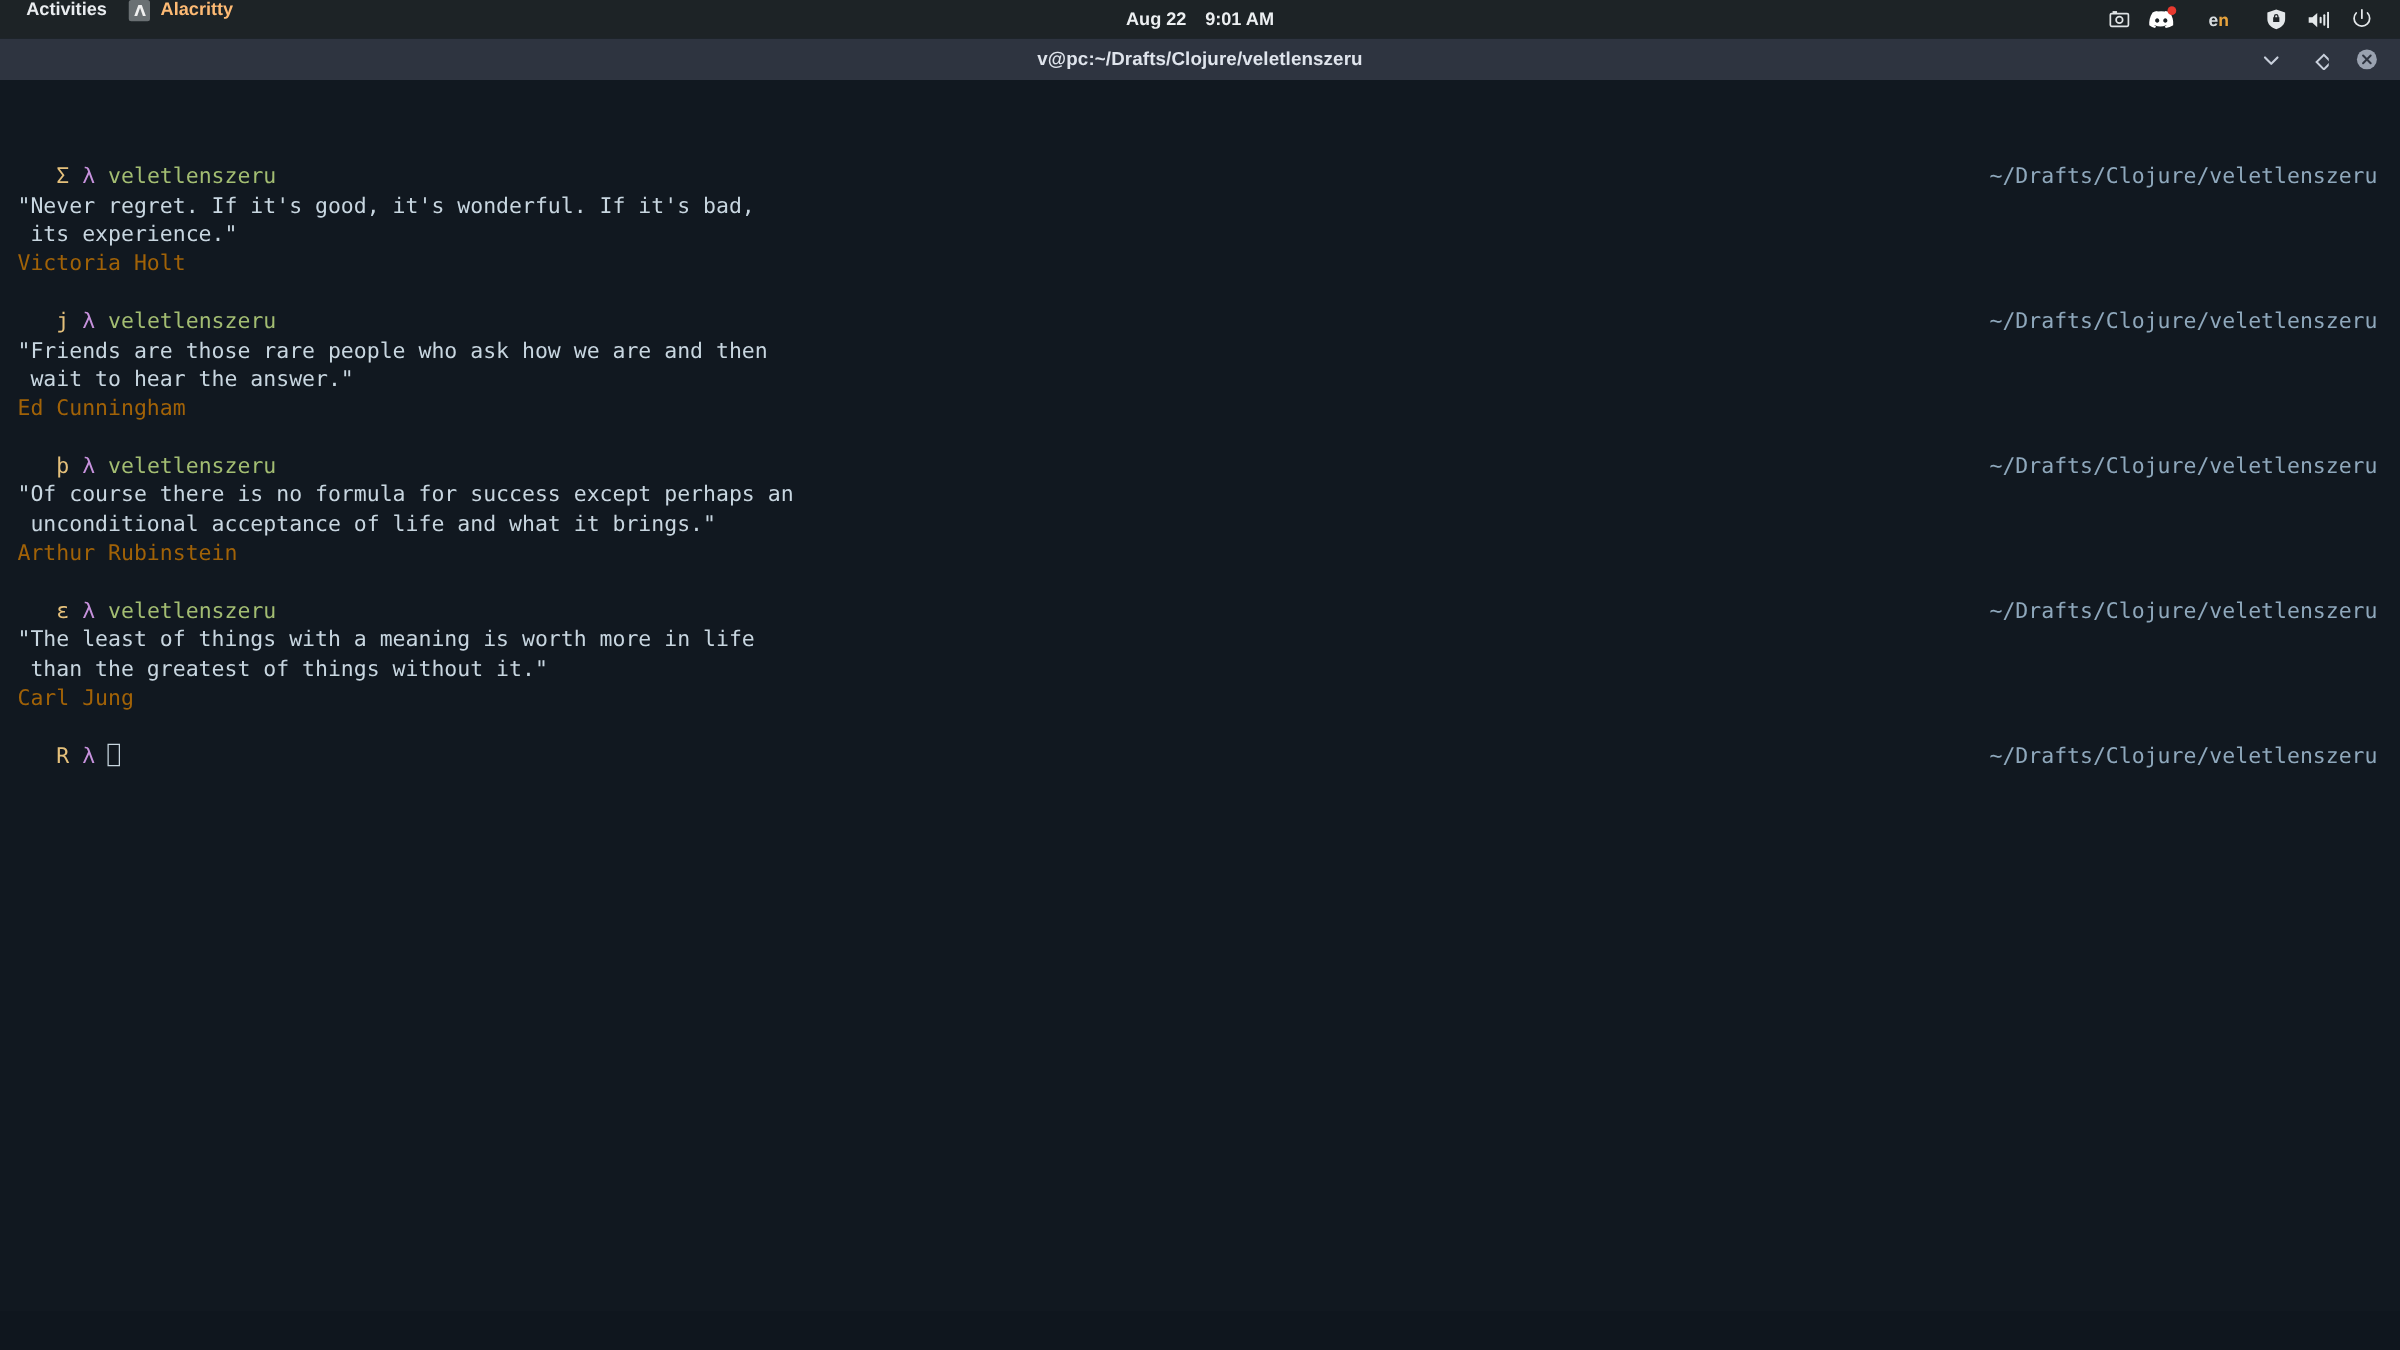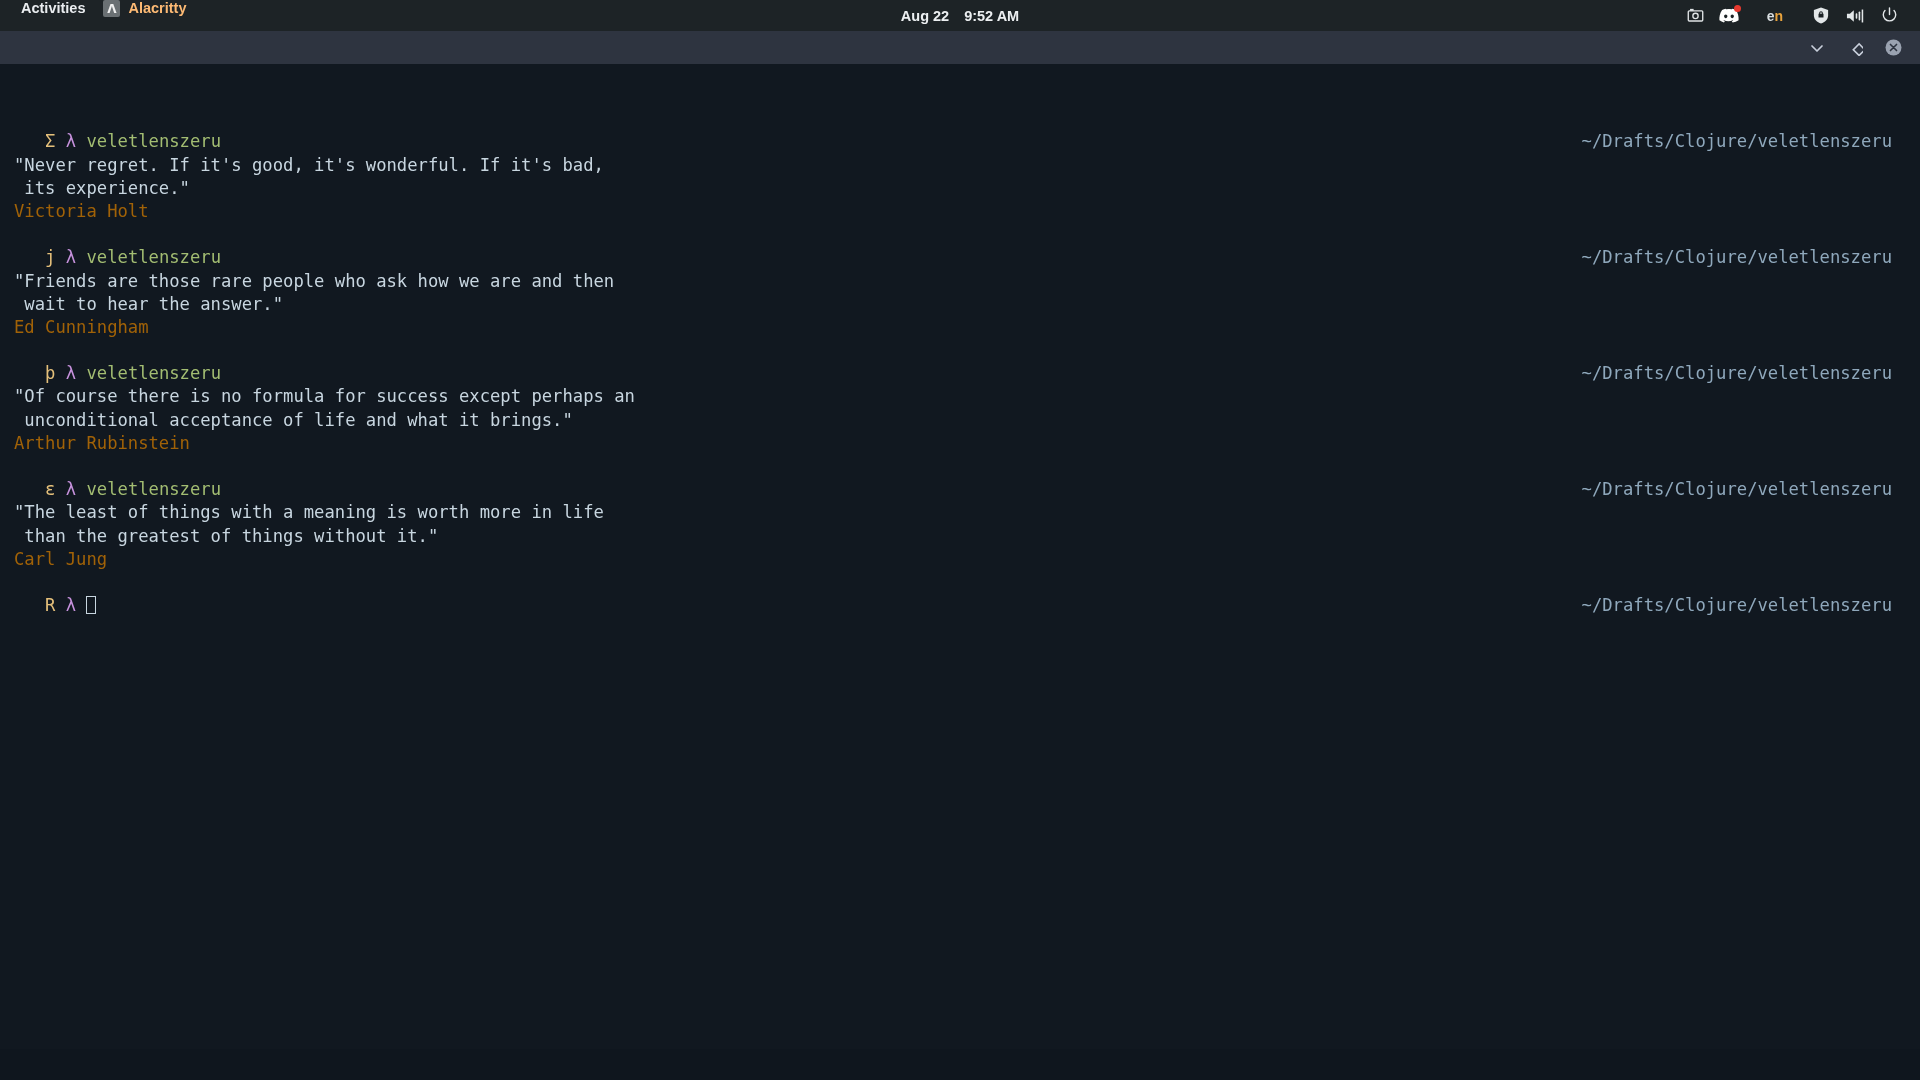--- a/index.html
+++ b/index.html
@@ -169,21 +169,21 @@
     padding-left: 14px;
   }
   .prompt-pad { color: transparent; }
   .sym { color: #e5c07b; }
   .lam { color: #c792dd; }
   .dirname { color: #a3bd72; }
   .cwd-right {
     position: absolute;
     right: 0;
     top: 0;
-    padding-right: 28px;
+    padding-right: 18px;
     color: #8fa8bc;
   }
   .quote-line {
     padding-left: 14px;
     color: #c8d6e0;
     height: 23.2px;
   }
   .author-line {
     padding-left: 14px;
     color: #a16207;
@@ -213,21 +213,21 @@
       <span class="app-icon">
         <span>Λ</span>
       </span>
       <span class="tb-appname">Alacritty</span>
     </div>
   </div>
 
   <div id="topbar-center">
     <div id="clock">
       <span class="date">Aug 22</span>
-      <span class="time">9:52 AM</span>
+      <span class="time">9:01 AM</span>
     </div>
   </div>
 
   <div id="topbar-right">
 
     <div class="tray-icon">
       <svg width="17" height="17" viewBox="0 0 20 20">
         <rect x="1.5" y="4.5" width="17" height="12" rx="1.2" fill="none" stroke="#dfe3e5" stroke-width="1.6"></rect>
         <circle cx="10" cy="10.5" r="3.1" fill="none" stroke="#dfe3e5" stroke-width="1.6"></circle>
         <rect x="3.6" y="2.2" width="4.2" height="2.4" fill="#dfe3e5"></rect>
@@ -266,20 +266,21 @@
       <svg width="17" height="17" viewBox="0 0 18 18">
         <path d="M4.2 3.6 a6.6 6.6 0 1 0 9.6 0" fill="none" stroke="#e3e7e9" stroke-width="1.5" stroke-linecap="round"></path>
         <line x1="9" y1="1" x2="9" y2="8" stroke="#e3e7e9" stroke-width="1.5" stroke-linecap="round"></line>
       </svg>
     </div>
 
   </div>
 </div>
 
 <div id="titlebar">
+  <div id="title-text">v@pc:~/Drafts/Clojure/veletlenszeru</div>
   <div id="win-controls">
     <div class="wctl">
       <svg width="16" height="16" viewBox="0 0 16 16">
         <path d="M3 6 L8 11 L13 6" fill="none" stroke="#c8cfdb" stroke-width="1.7" stroke-linecap="round" stroke-linejoin="round"></path>
       </svg>
     </div>
     <div class="wctl">
       <svg width="16" height="16" viewBox="0 0 16 16">
         <rect x="8" y="2.2" width="8.2" height="8.2" fill="none" stroke="#c8cfdb" stroke-width="1.6" transform="rotate(45 8 8)"></rect>
       </svg>

